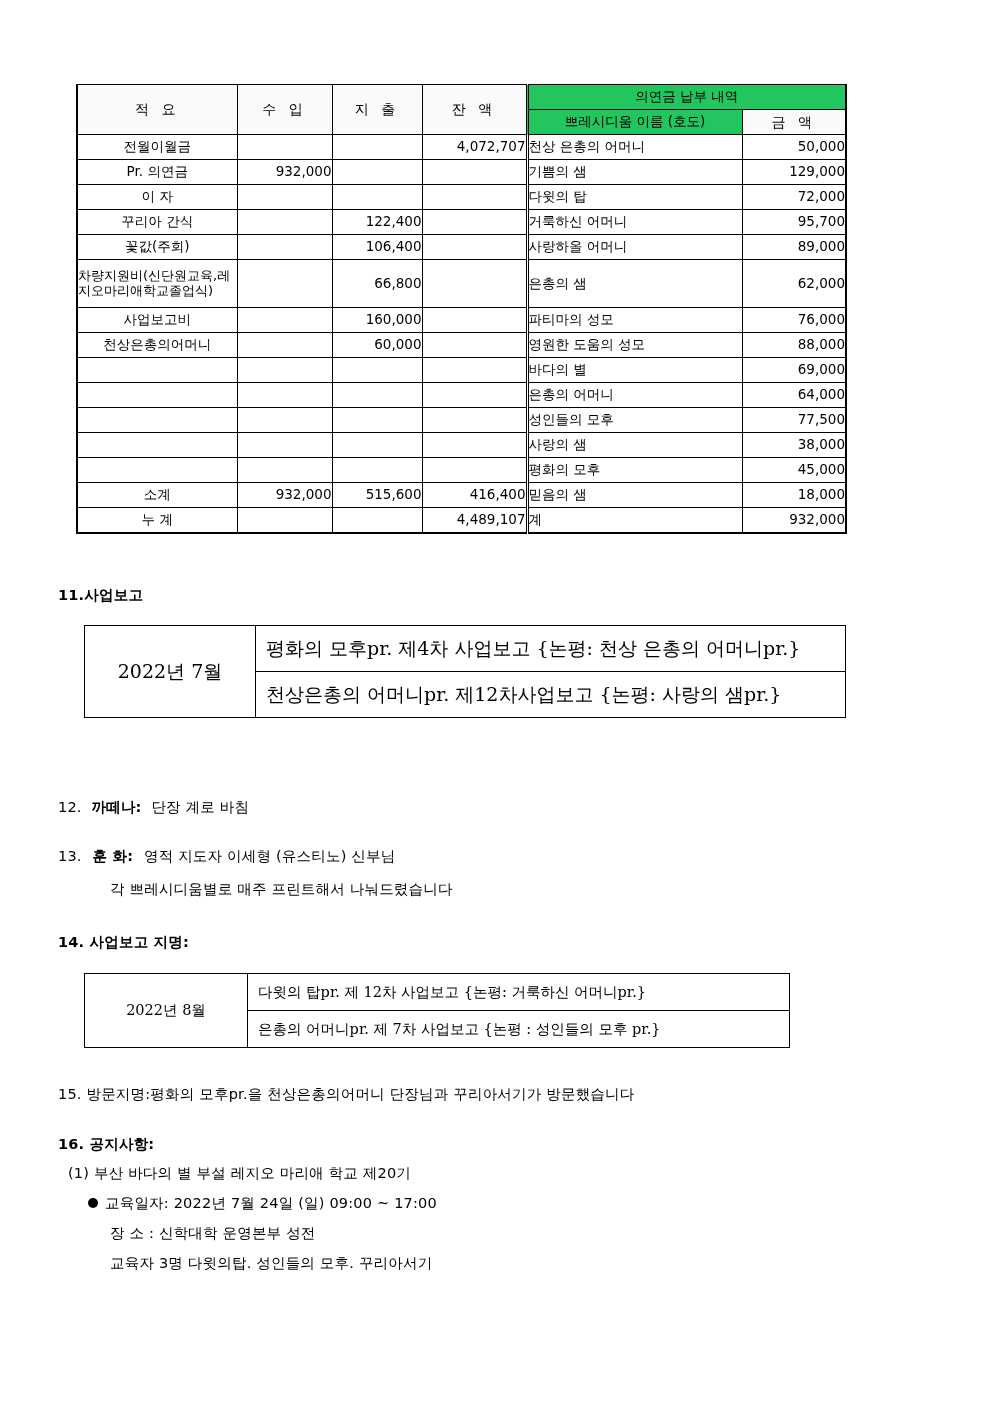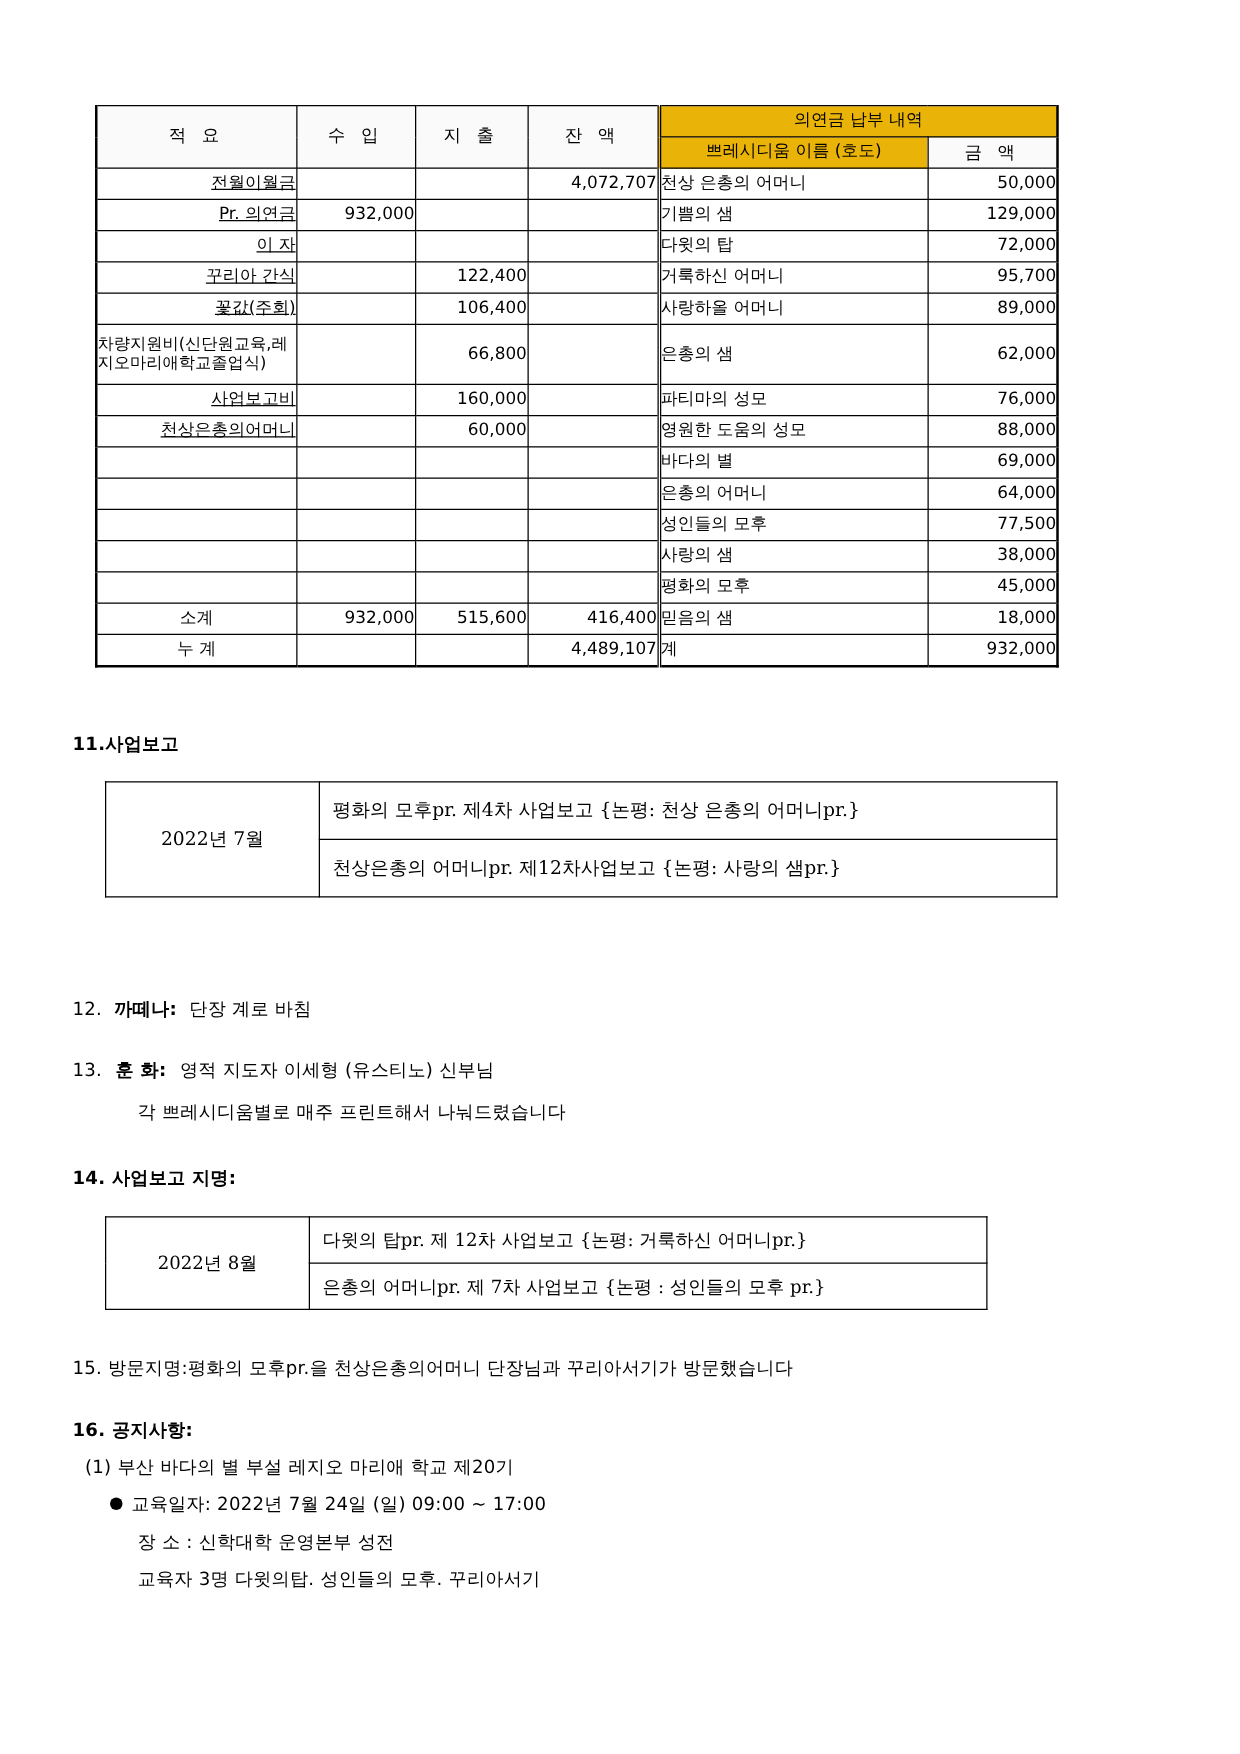--- a/index.html
+++ b/index.html
@@ -45,28 +45,27 @@
 
   .hcell {
     text-align: center;
     letter-spacing: 4px;
     font-size: 14px;
     background: #fafafa;
   }
   .hcell-n {
     text-align: center;
     font-size: 13.5px;
-    background: #eab308;
+    background: #22c55e;
     letter-spacing: 0px;
   }
   .lbl {
-    text-align: right;
+    text-align: center;
     padding-left: 6px;
     font-size: 13.5px;
-    text-decoration: underline;
   }
   .lbl2 {
     text-align: left;
     padding-left: 6px;
     font-size: 13px;
     line-height: 1.25;
   }
   .num {
     text-align: right;
     padding-right: 7px;
@@ -107,21 +106,21 @@
   .rpt .mon {
     text-align: center;
     white-space: nowrap;
   }
   .rpt .body {
     text-align: left;
     white-space: nowrap;
   }
 
   #rpt11 { left: 84px; top: 625px; width: 762px; }
-  #rpt11 td { height: 45px; font-size: 15px; }
+  #rpt11 td { height: 45px; font-size: 19px; }
   #rpt11 .mon { width: 150px; }
 
   #rpt14 { left: 84px; top: 973px; width: 706px; }
   #rpt14 td { height: 36px; font-size: 14.5px; }
   #rpt14 .mon { width: 142px; }
 
   .bullet-dot {
     display: inline-block;
     width: 10px;
     height: 10px;

